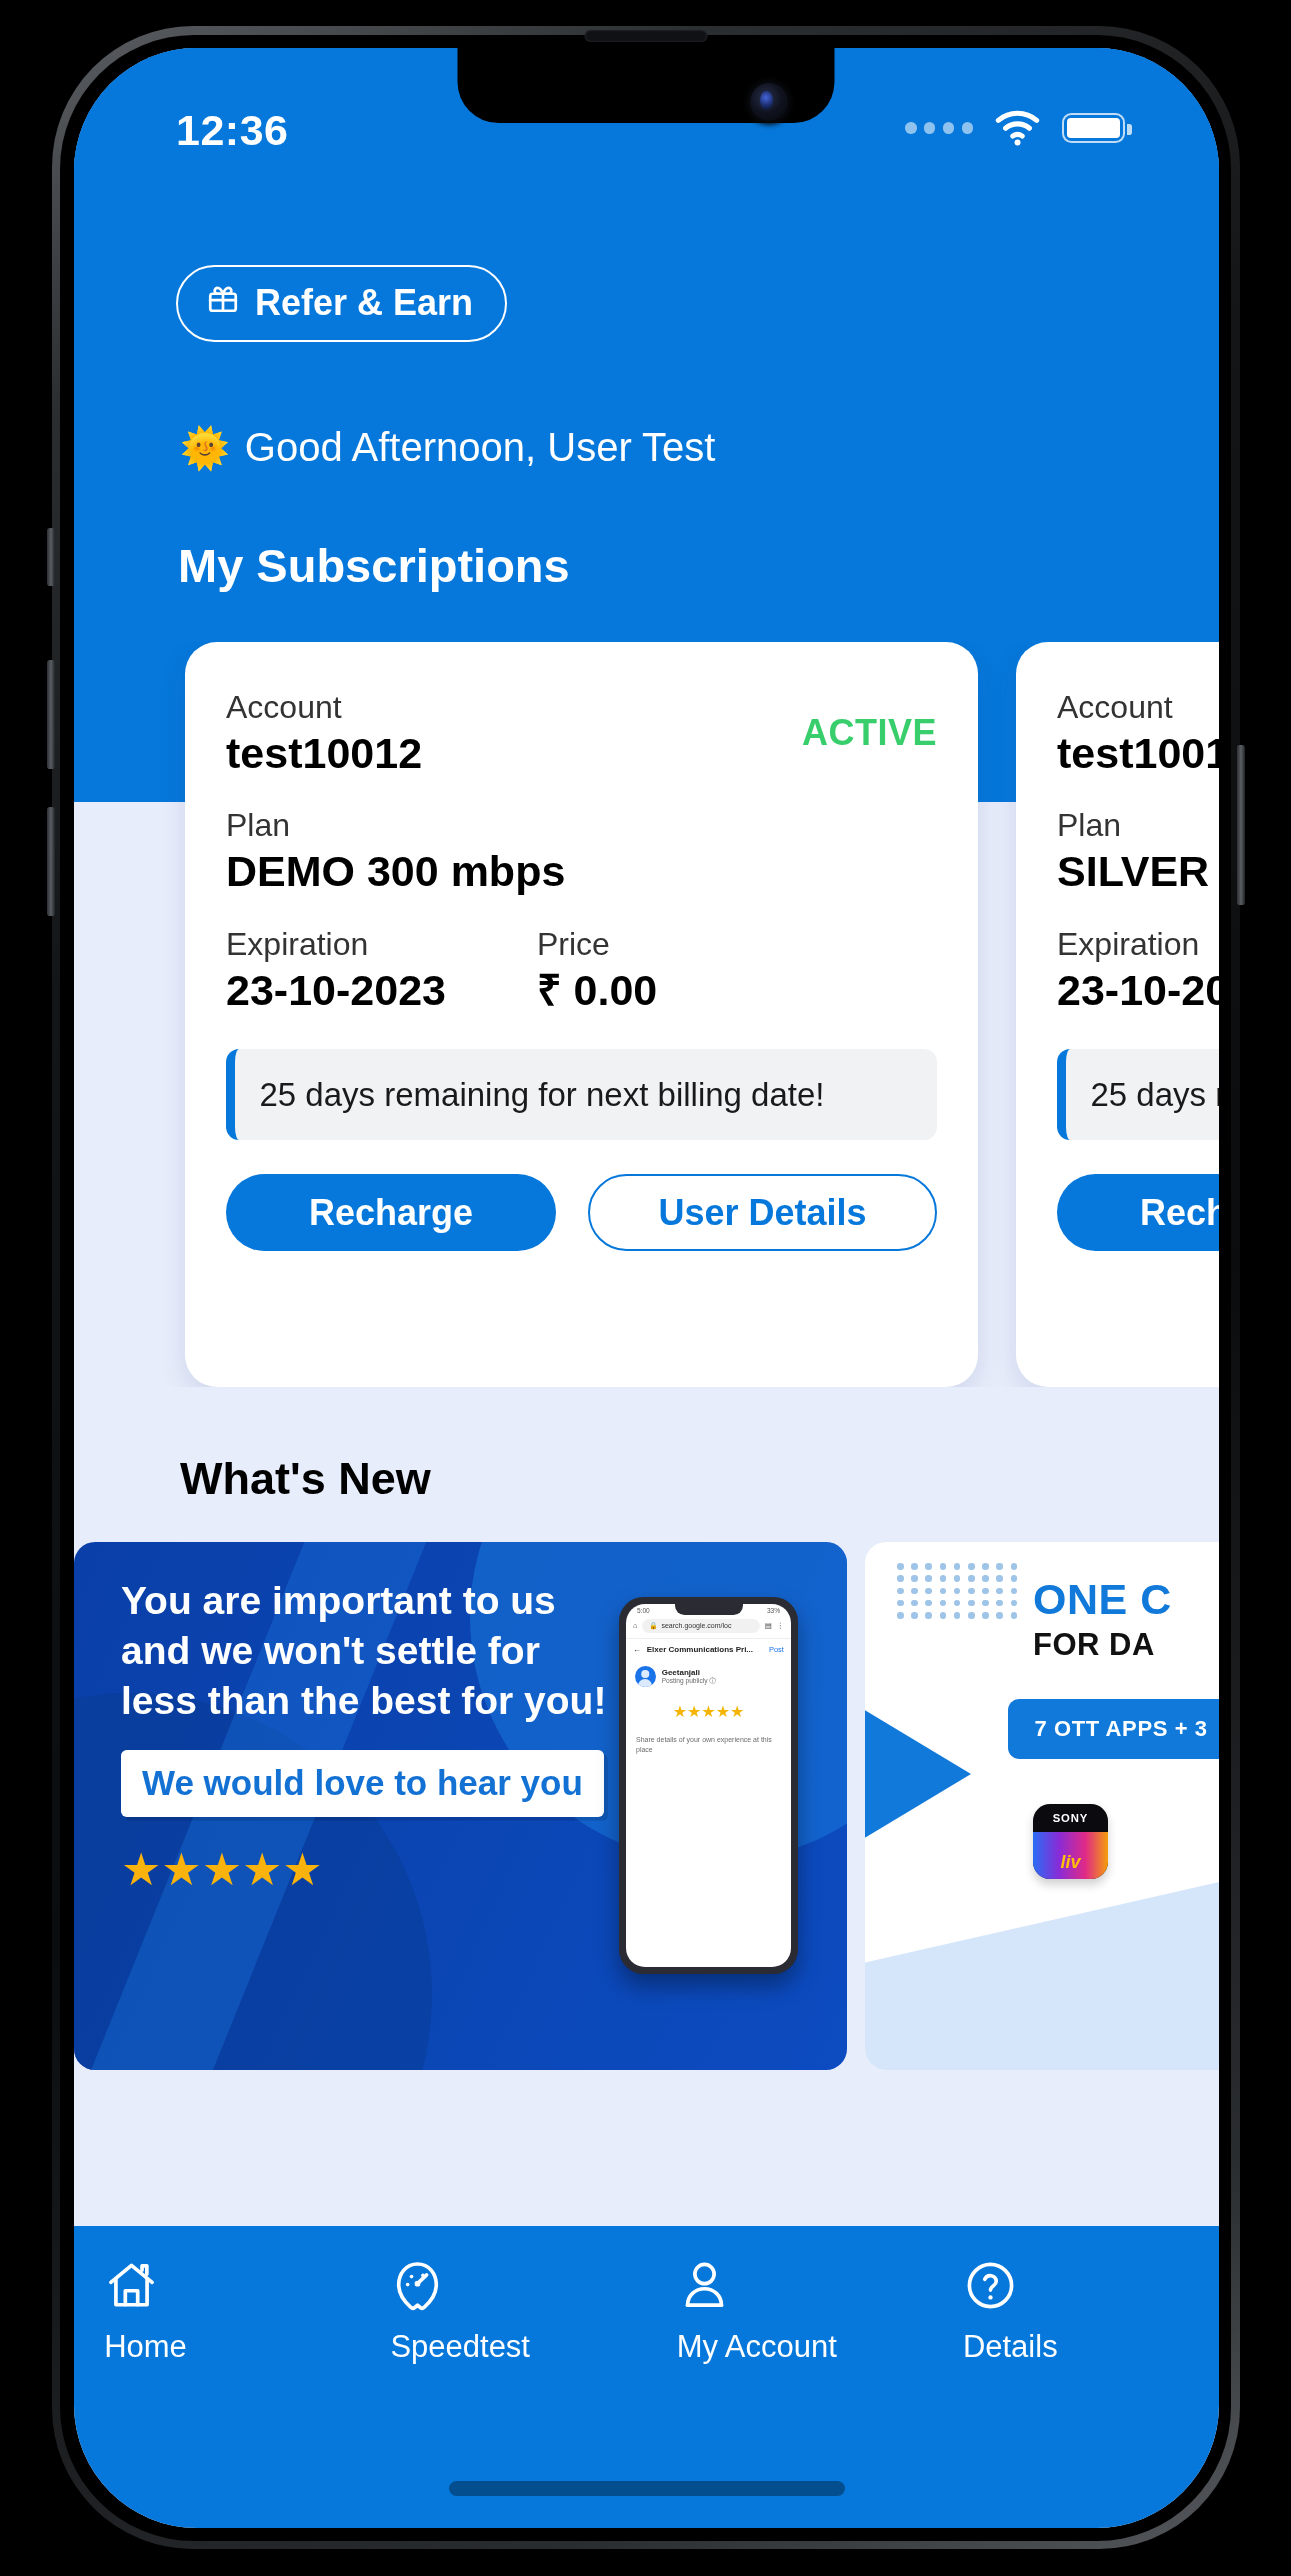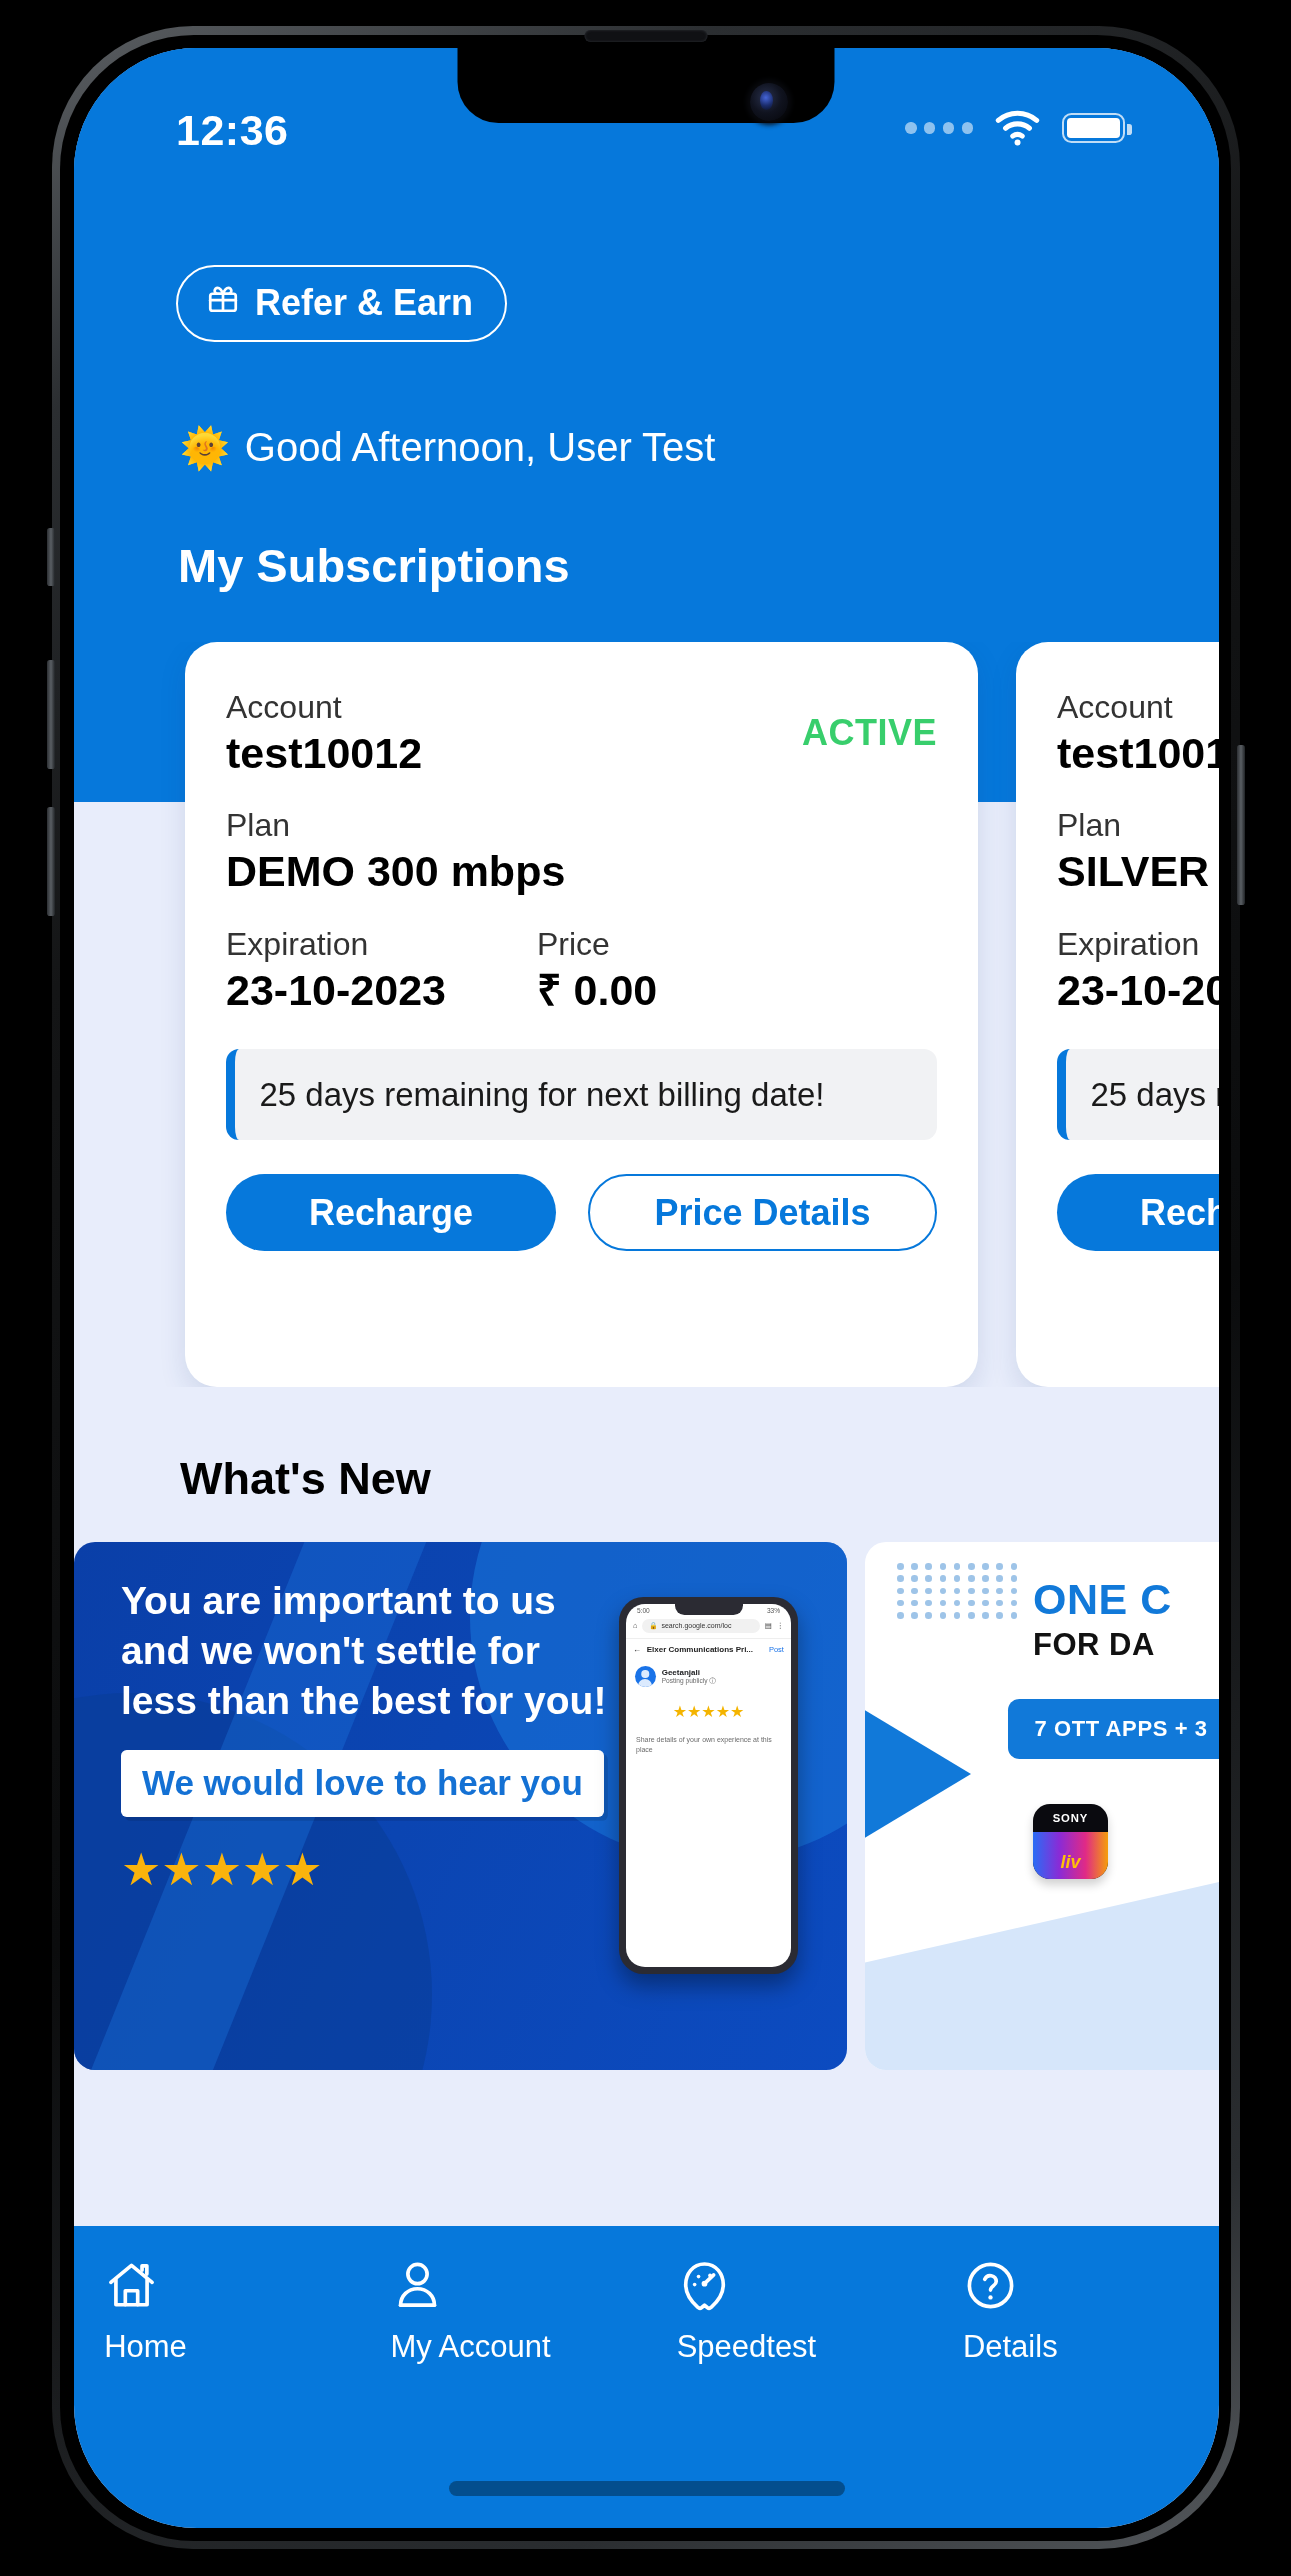--- a/index.html
+++ b/index.html
@@ -362,21 +362,21 @@
         <div>
           <div class="fld-label">Price</div>
           <div class="fld-value">₹ 0.00</div>
         </div>
       </div>
 
       <div class="billing-note">25 days remaining for next billing date!</div>
 
       <div class="card-actions">
         <div class="btn btn-primary">Recharge</div>
-        <div class="btn btn-outline">Price Details</div>
+        <div class="btn btn-outline">User Details</div>
       </div>
     </div>
 
     <div class="sub-card">
       <div class="card-top">
         <div>
           <div class="fld-label">Account</div>
           <div class="fld-value">test1001</div>
         </div>
 
@@ -533,40 +533,40 @@
           <path d="M9.3 20.4v-6.1h5.4v6.1"></path>
           <path d="M16.6 5.3V3.4h2.1v3.6"></path>
         </svg>
       </span>
       <span class="nav-label">Home</span>
     </div>
 
     <div class="nav-item">
       <span>
         <svg width="55" height="55" viewBox="0 0 24 24" fill="none" stroke="#fff" stroke-width="1.6" stroke-linecap="round" stroke-linejoin="round">
-          <circle cx="12" cy="7" r="4.2"></circle>
-          <path d="M4.6 20.6c0-4.1 3.3-7.2 7.4-7.2s7.4 3.1 7.4 7.2z"></path>
-          <line x1="4.6" y1="20.6" x2="19.4" y2="20.6"></line>
-        </svg>
-      </span>
-      <span class="nav-label">My Account</span>
-    </div>
-
-    <div class="nav-item">
-      <span>
-        <svg width="55" height="55" viewBox="0 0 24 24" fill="none" stroke="#fff" stroke-width="1.6" stroke-linecap="round" stroke-linejoin="round">
           <path d="M12 2.6c5.2 0 8.2 4.4 8.2 9 0 4.3-3.1 8-5.3 9.9a1.3 1.3 0 0 1-1.7.1l-1.2-1-1.2 1a1.3 1.3 0 0 1-1.7-.1C6.9 19.6 3.8 15.9 3.8 11.6c0-4.6 3-9 8.2-9z"></path>
           <circle cx="12" cy="11.2" r="1.25" fill="#fff" stroke="none"></circle>
           <path d="M12.9 10.3 16 7.4"></path>
           <circle cx="7.7" cy="11.6" r=".8" fill="#fff" stroke="none"></circle>
           <circle cx="9.4" cy="8.1" r=".8" fill="#fff" stroke="none"></circle>
           <circle cx="14.4" cy="7.6" r=".8" fill="#fff" stroke="none"></circle>
         </svg>
       </span>
       <span class="nav-label">Speedtest</span>
+    </div>
+
+    <div class="nav-item">
+      <span>
+        <svg width="55" height="55" viewBox="0 0 24 24" fill="none" stroke="#fff" stroke-width="1.6" stroke-linecap="round" stroke-linejoin="round">
+          <circle cx="12" cy="7" r="4.2"></circle>
+          <path d="M4.6 20.6c0-4.1 3.3-7.2 7.4-7.2s7.4 3.1 7.4 7.2z"></path>
+          <line x1="4.6" y1="20.6" x2="19.4" y2="20.6"></line>
+        </svg>
+      </span>
+      <span class="nav-label">My Account</span>
     </div>
 
     <div class="nav-item">
       <span>
         <svg width="55" height="55" viewBox="0 0 24 24" fill="none" stroke="#fff" stroke-width="1.6" stroke-linecap="round" stroke-linejoin="round">
           <circle cx="12" cy="12" r="9.2"></circle>
           <path d="M9.5 9.3a2.6 2.6 0 0 1 5 .9c0 1.8-2.5 2.1-2.5 3.8"></path>
           <circle cx="12" cy="17.2" r=".95" fill="#fff" stroke="none"></circle>
         </svg>
       </span>

